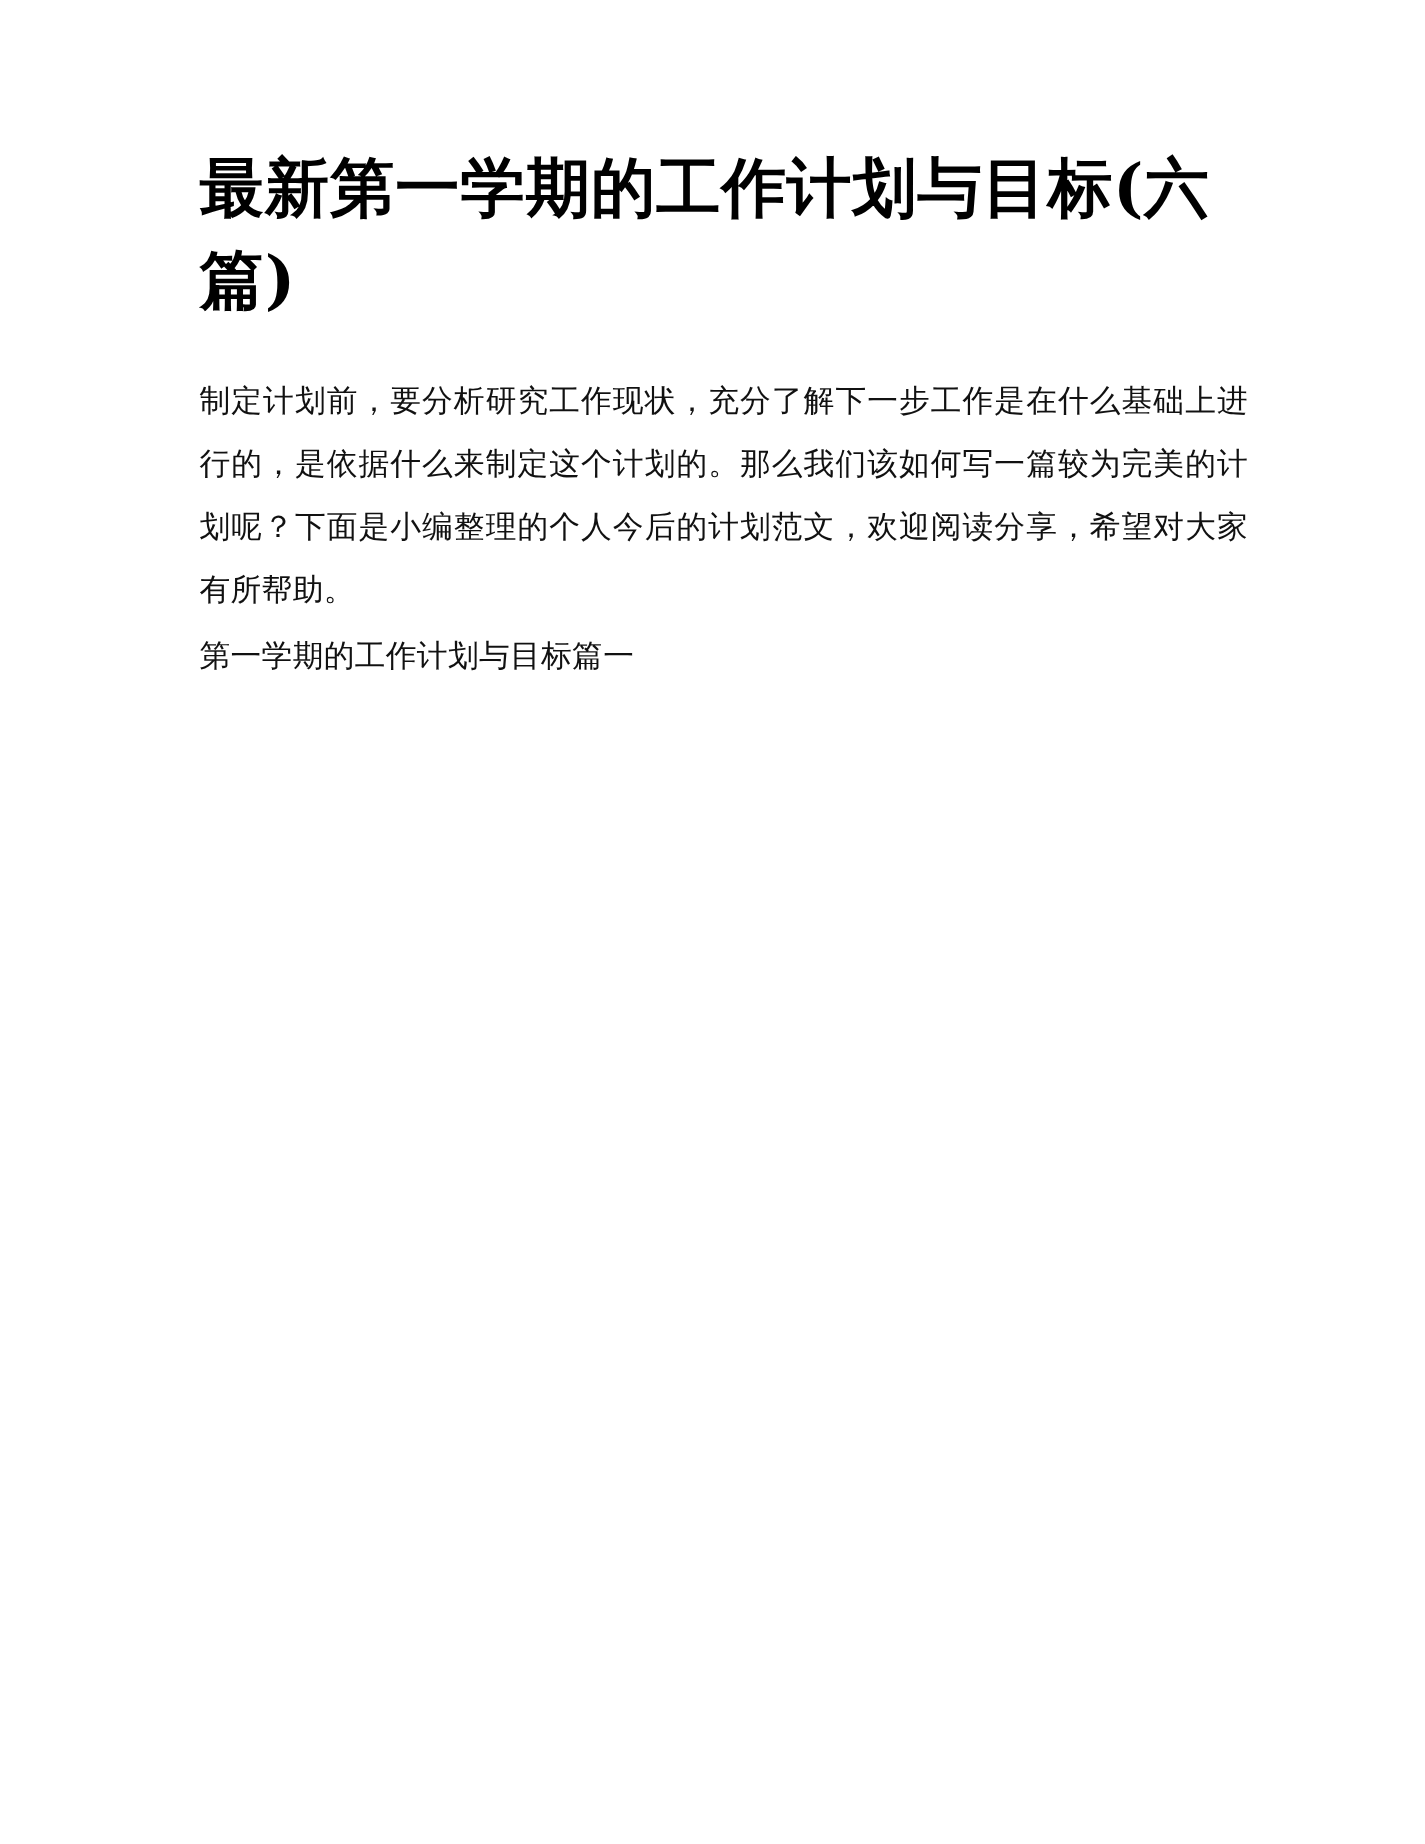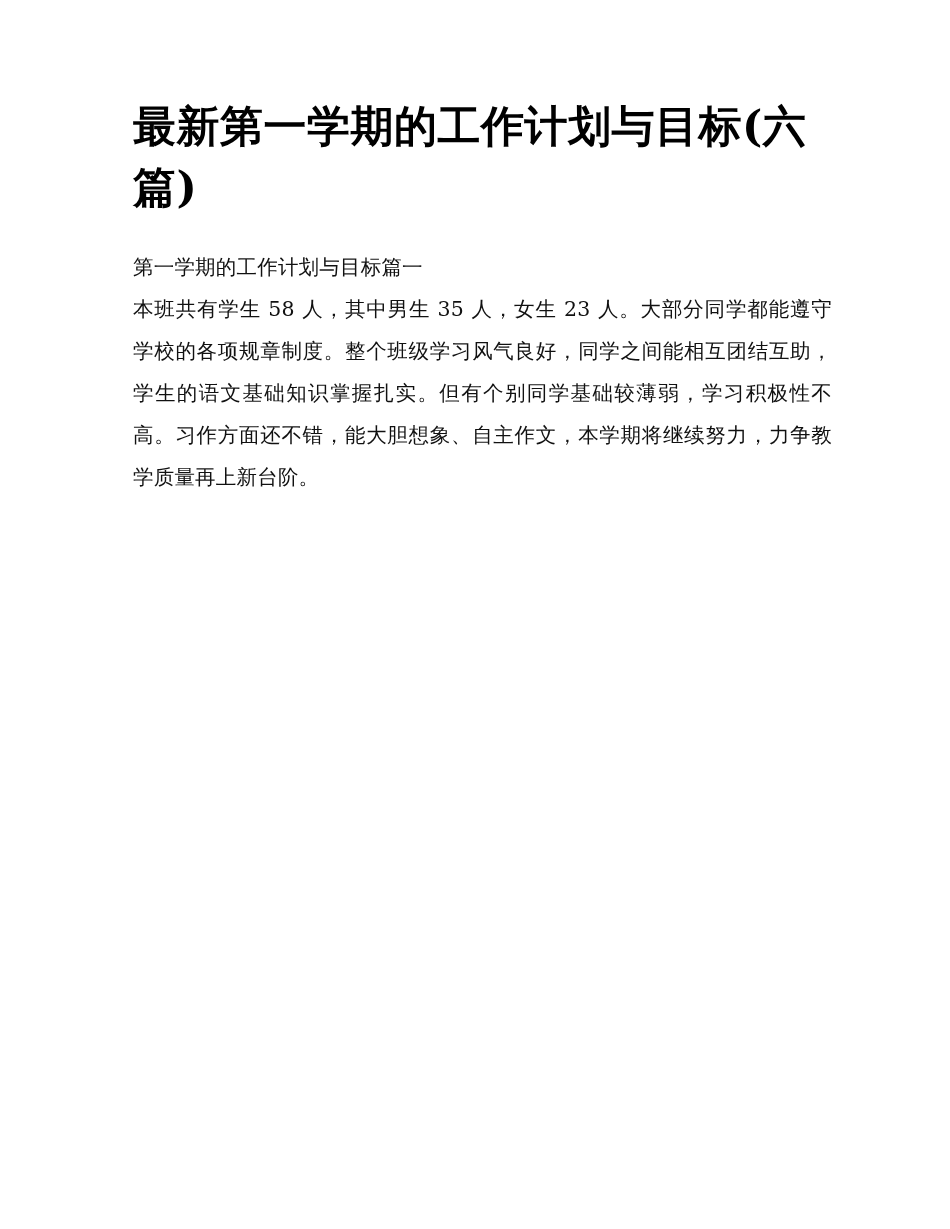--- a/index.html
+++ b/index.html
@@ -45,19 +45,19 @@
     margin-bottom: 0;
   }
 </style>
 </head>
 <body>
 
 <div class="page">
 
   <h1 class="doc-title">最新第一学期的工作计划与目标(六篇)</h1>
 
+  <p class="para">制定计划前，要分析研究工作现状，充分了解下一步工作是在什么基础上进行的，是依据什么来制定这个计划的。那么我们该如何写一篇较为完美的计划呢？下面是小编整理的个人今后的计划范文，欢迎阅读分享，希望对大家有所帮助。</p>
 
   <p class="para tight">第一学期的工作计划与目标篇一</p>
 
-  <p class="para">本班共有学生 58 人，其中男生 35 人，女生 23 人。大部分同学都能遵守学校的各项规章制度。整个班级学习风气良好，同学之间能相互团结互助，学生的语文基础知识掌握扎实。但有个别同学基础较薄弱，学习积极性不高。习作方面还不错，能大胆想象、自主作文，本学期将继续努力，力争教学质量再上新台阶。</p>
 
 
 </div>
 
 </body></html>

